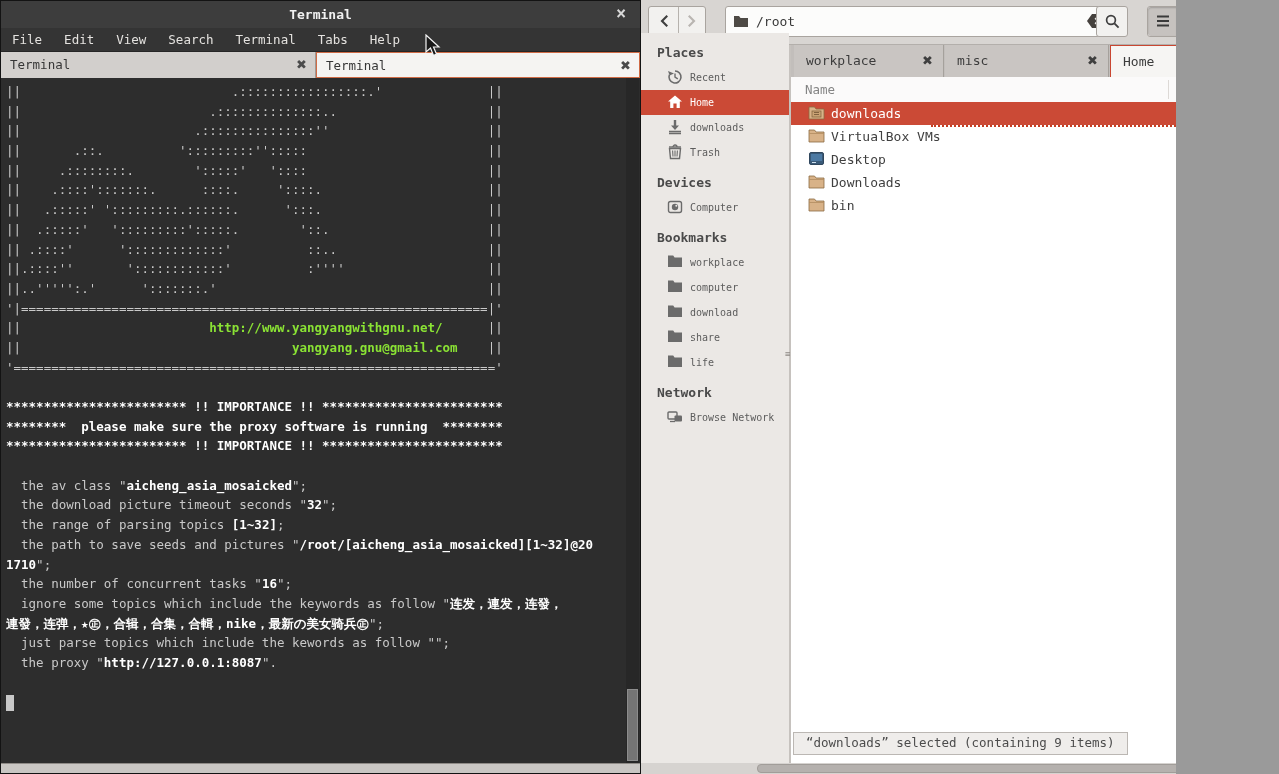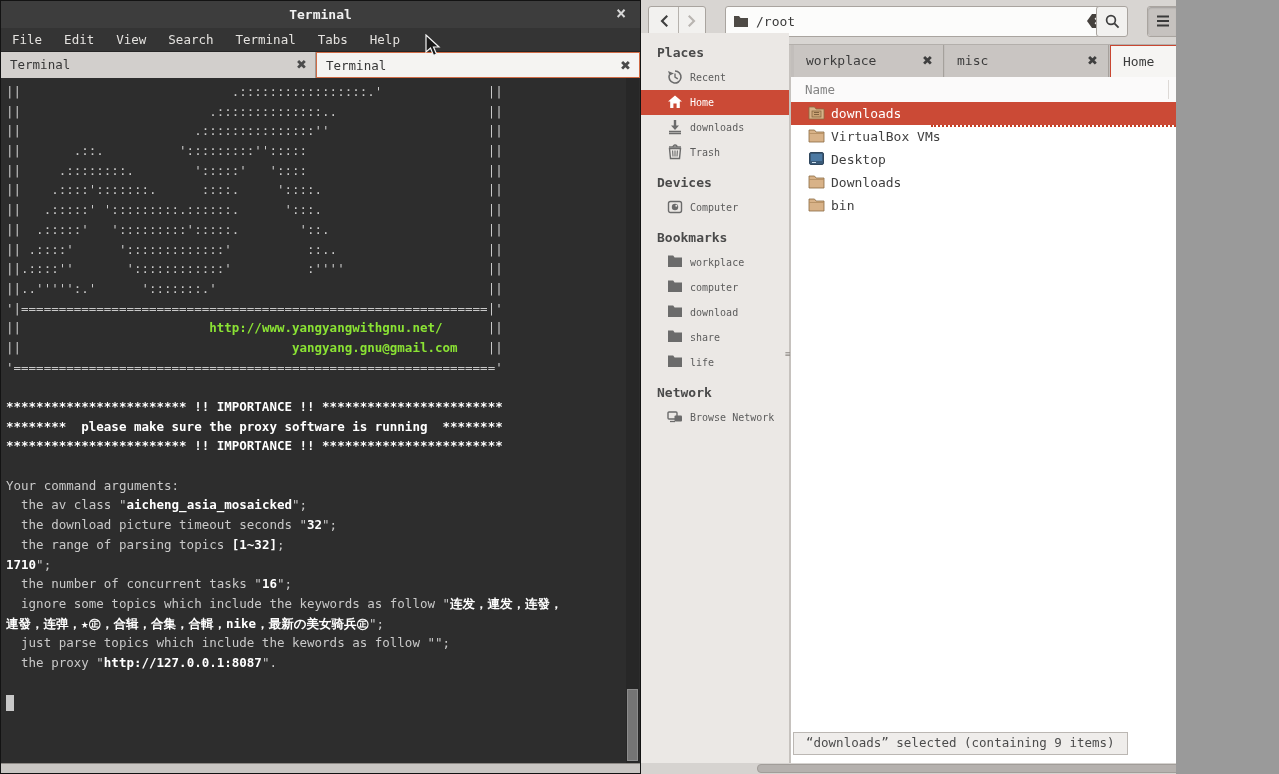--- a/index.html
+++ b/index.html
@@ -133,24 +133,24 @@
         <div class="tline"><span class="seg-a">||..''''':.'      ':::::::.'                                    ||</span></div>
         <div class="tline"><span class="seg-a">'|==============================================================|'</span></div>
         <div class="tline"><span class="seg-a">||                         </span><span class="seg-g">http://www.yangyangwithgnu.net/</span><span class="seg-a">      ||</span></div>
         <div class="tline"><span class="seg-a">||                                    </span><span class="seg-g">yangyang.gnu@gmail.com</span><span class="seg-a">    ||</span></div>
         <div class="tline"><span class="seg-a">'================================================================'</span></div>
         <div class="tline"><span class="seg-n"></span></div>
         <div class="tline"><span class="seg-b">************************ !! IMPORTANCE !! ************************</span></div>
         <div class="tline"><span class="seg-b">********  please make sure the proxy software is running  ********</span></div>
         <div class="tline"><span class="seg-b">************************ !! IMPORTANCE !! ************************</span></div>
         <div class="tline"><span class="seg-n"></span></div>
-        <div class="tline"><span class="seg-n">Your command arguments:</span></div>
         <div class="tline"><span class="seg-n">  the av class "</span><span class="seg-b">aicheng_asia_mosaicked</span><span class="seg-n">";</span></div>
         <div class="tline"><span class="seg-n">  the download picture timeout seconds "</span><span class="seg-b">32</span><span class="seg-n">";</span></div>
         <div class="tline"><span class="seg-n">  the range of parsing topics </span><span class="seg-b">[1~32]</span><span class="seg-n">;</span></div>
+        <div class="tline"><span class="seg-n">  the path to save seeds and pictures "</span><span class="seg-b">/root/[aicheng_asia_mosaicked][1~32]@20</span></div>
         <div class="tline"><span class="seg-b">1710</span><span class="seg-n">";</span></div>
         <div class="tline"><span class="seg-n">  the number of concurrent tasks "</span><span class="seg-b">16</span><span class="seg-n">";</span></div>
         <div class="tline"><span class="seg-n">  ignore some topics which include the keywords as follow "</span><span class="seg-b">连发，連发，连發，</span></div>
         <div class="tline"><span class="seg-b">連發，连弹，★㊣，合辑，合集，合輯，nike，最新の美女骑兵㊣</span><span class="seg-n">";</span></div>
         <div class="tline"><span class="seg-n">  just parse topics which include the kewords as follow "";</span></div>
         <div class="tline"><span class="seg-n">  the proxy "</span><span class="seg-b">http://127.0.0.1:8087</span><span class="seg-n">".</span></div>
         <div class="tline"><span class="seg-n"></span></div>
         <div class="tline"><span class="seg-c"> </span></div>
       </div>
     <div id="term-sb">

